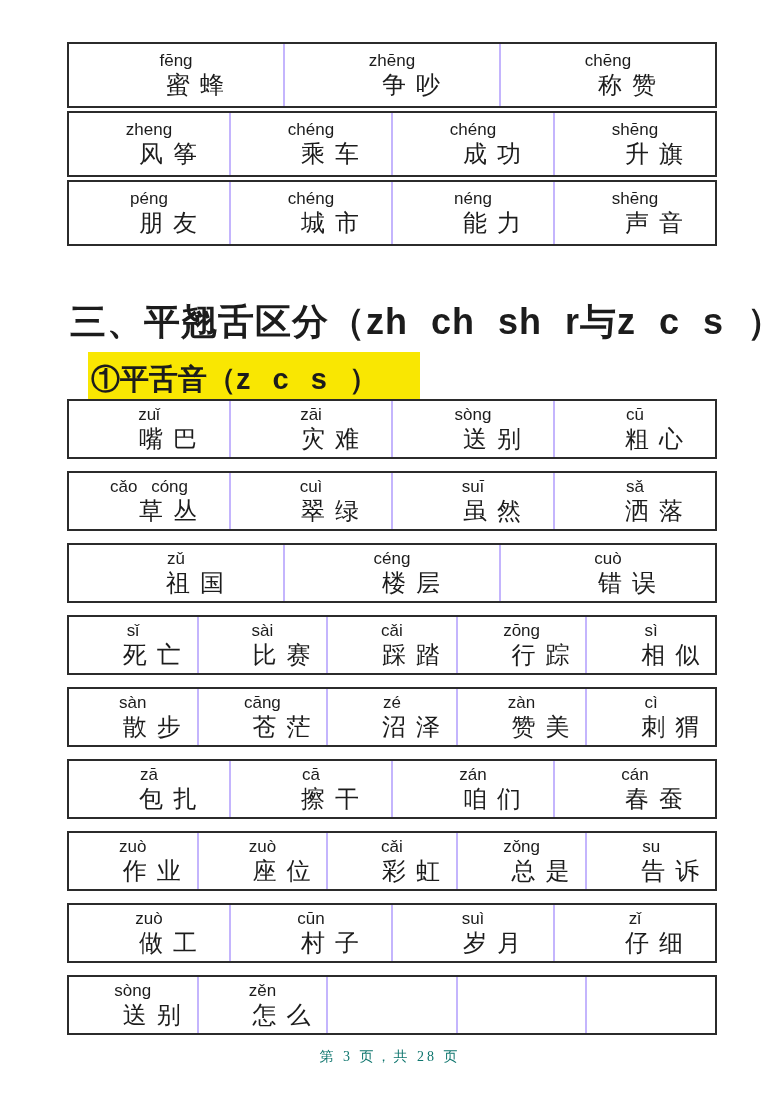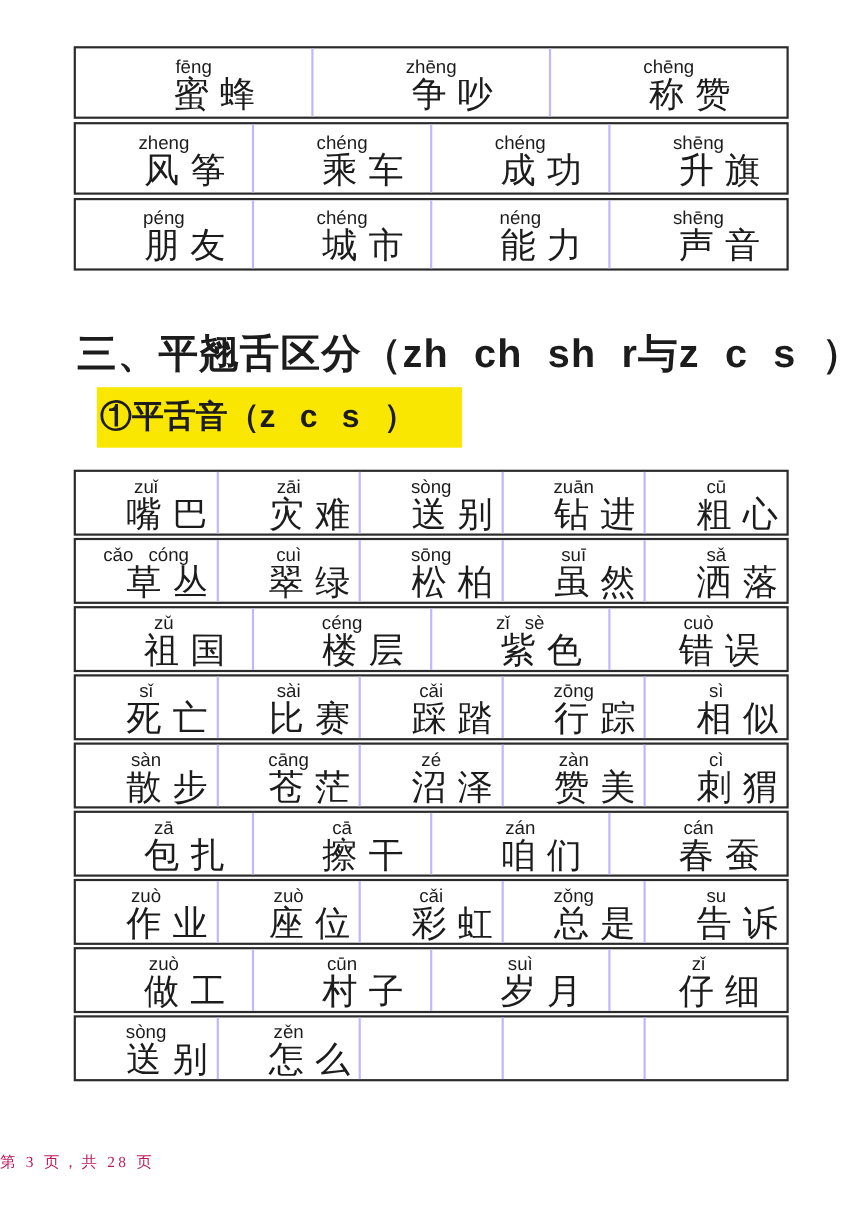--- a/index.html
+++ b/index.html
@@ -21,21 +21,21 @@
   
   .ptable {
     position: absolute;
     left: 67px;
     width: 650px;
     display: flex;
     flex-direction: column;
     gap: 3px;
   }
   .table-top { top: 42px; }
-  .table-zcs { top: 427px; gap: 2px; }
+  .table-zcs { top: 399px; gap: 12px; }
 
   .prow {
     display: flex;
     border: 2px solid #2b2b2b;
     background: #fff;
     box-sizing: border-box;
   }
   .table-top .prow { height: 66px; }
   .table-zcs .prow { height: 60px; }
 
@@ -53,21 +53,21 @@
   .pcell:first-child { border-left: none; }
 
   .pinyin {
     font-size: 17px;
     line-height: 19px;
     word-spacing: 9px;
     white-space: nowrap;
   }
   .hanzi {
     font-family: "DejaVu Sans", sans-serif;
-    font-size: 32px;
+    font-size: 24px;
     line-height: 31px;
     letter-spacing: 10px;
     padding-left: 10px;
     white-space: nowrap;
     margin-left: 38px;
   }
 
   
   .section-heading {
     position: absolute;
@@ -96,25 +96,25 @@
     word-spacing: 14px;
     white-space: nowrap;
   }
 
   
   .footer {
     position: absolute;
     left: 0;
     right: 0;
     top: 1048px;
-    text-align: left;
+    text-align: center;
     font-family: "Liberation Serif", serif;
     font-size: 14px;
     letter-spacing: 3px;
-    color: #be185d;
+    color: #0f766e;
   }
 </style>
 </head>
 <body>
 
 <div class="page">
 
   <div class="ptable table-top">
       <div class="prow">
         <div class="pcell">
@@ -182,64 +182,52 @@
         </div>
         <div class="pcell">
           <div class="pinyin">zāi</div>
           <div class="hanzi">灾难</div>
         </div>
         <div class="pcell">
           <div class="pinyin">sòng</div>
           <div class="hanzi">送别</div>
         </div>
         <div class="pcell">
-          <div class="pinyin">zuān</div>
-          <div class="hanzi">钻进</div>
-        </div>
-        <div class="pcell">
           <div class="pinyin">cū</div>
           <div class="hanzi">粗心</div>
         </div>
       </div>
       <div class="prow">
         <div class="pcell">
           <div class="pinyin">cǎo cóng</div>
           <div class="hanzi">草丛</div>
         </div>
         <div class="pcell">
           <div class="pinyin">cuì</div>
           <div class="hanzi">翠绿</div>
         </div>
         <div class="pcell">
-          <div class="pinyin">sōng</div>
-          <div class="hanzi">松柏</div>
-        </div>
-        <div class="pcell">
           <div class="pinyin">suī</div>
           <div class="hanzi">虽然</div>
         </div>
         <div class="pcell">
           <div class="pinyin">sǎ</div>
           <div class="hanzi">洒落</div>
         </div>
       </div>
       <div class="prow">
         <div class="pcell">
           <div class="pinyin">zǔ</div>
           <div class="hanzi">祖国</div>
         </div>
         <div class="pcell">
           <div class="pinyin">céng</div>
           <div class="hanzi">楼层</div>
         </div>
         <div class="pcell">
-          <div class="pinyin">zǐ sè</div>
-          <div class="hanzi">紫色</div>
-        </div>
-        <div class="pcell">
           <div class="pinyin">cuò</div>
           <div class="hanzi">错误</div>
         </div>
       </div>
       <div class="prow">
         <div class="pcell">
           <div class="pinyin">sǐ</div>
           <div class="hanzi">死亡</div>
         </div>
         <div class="pcell">

